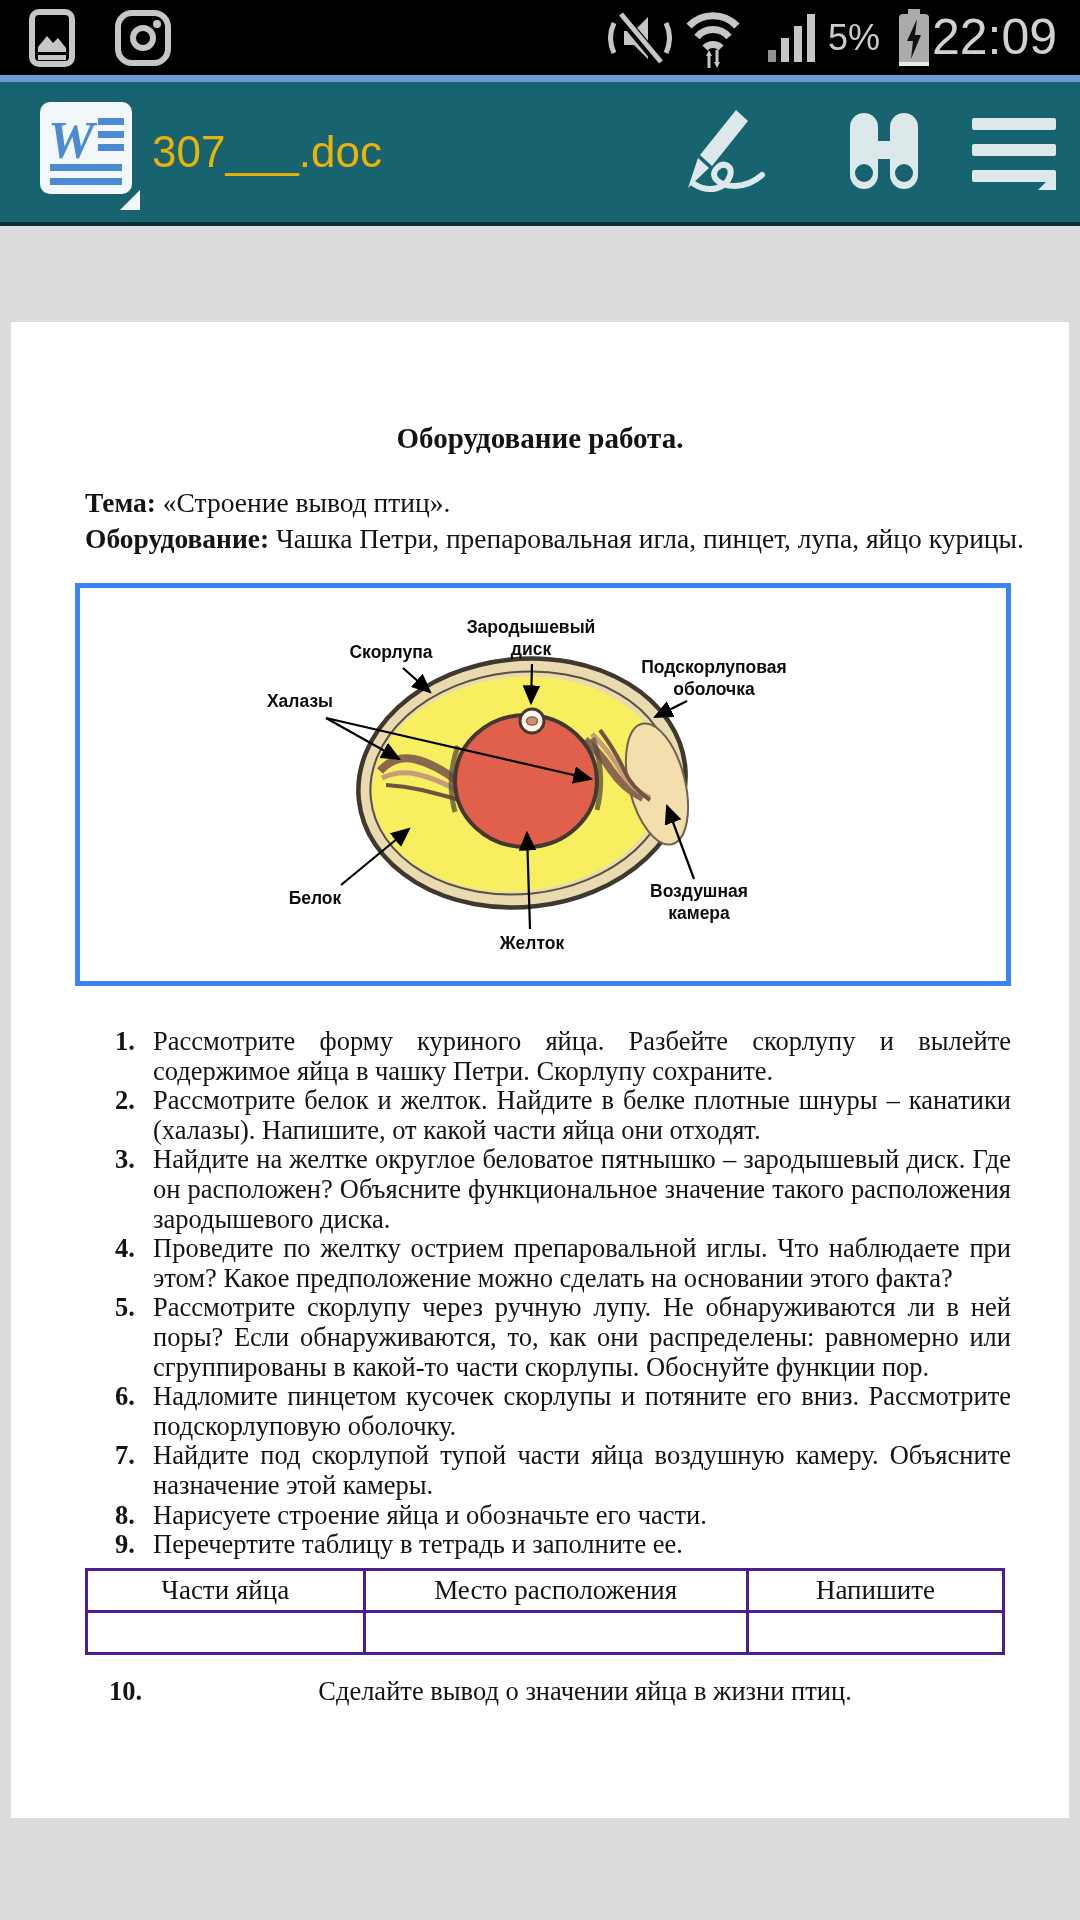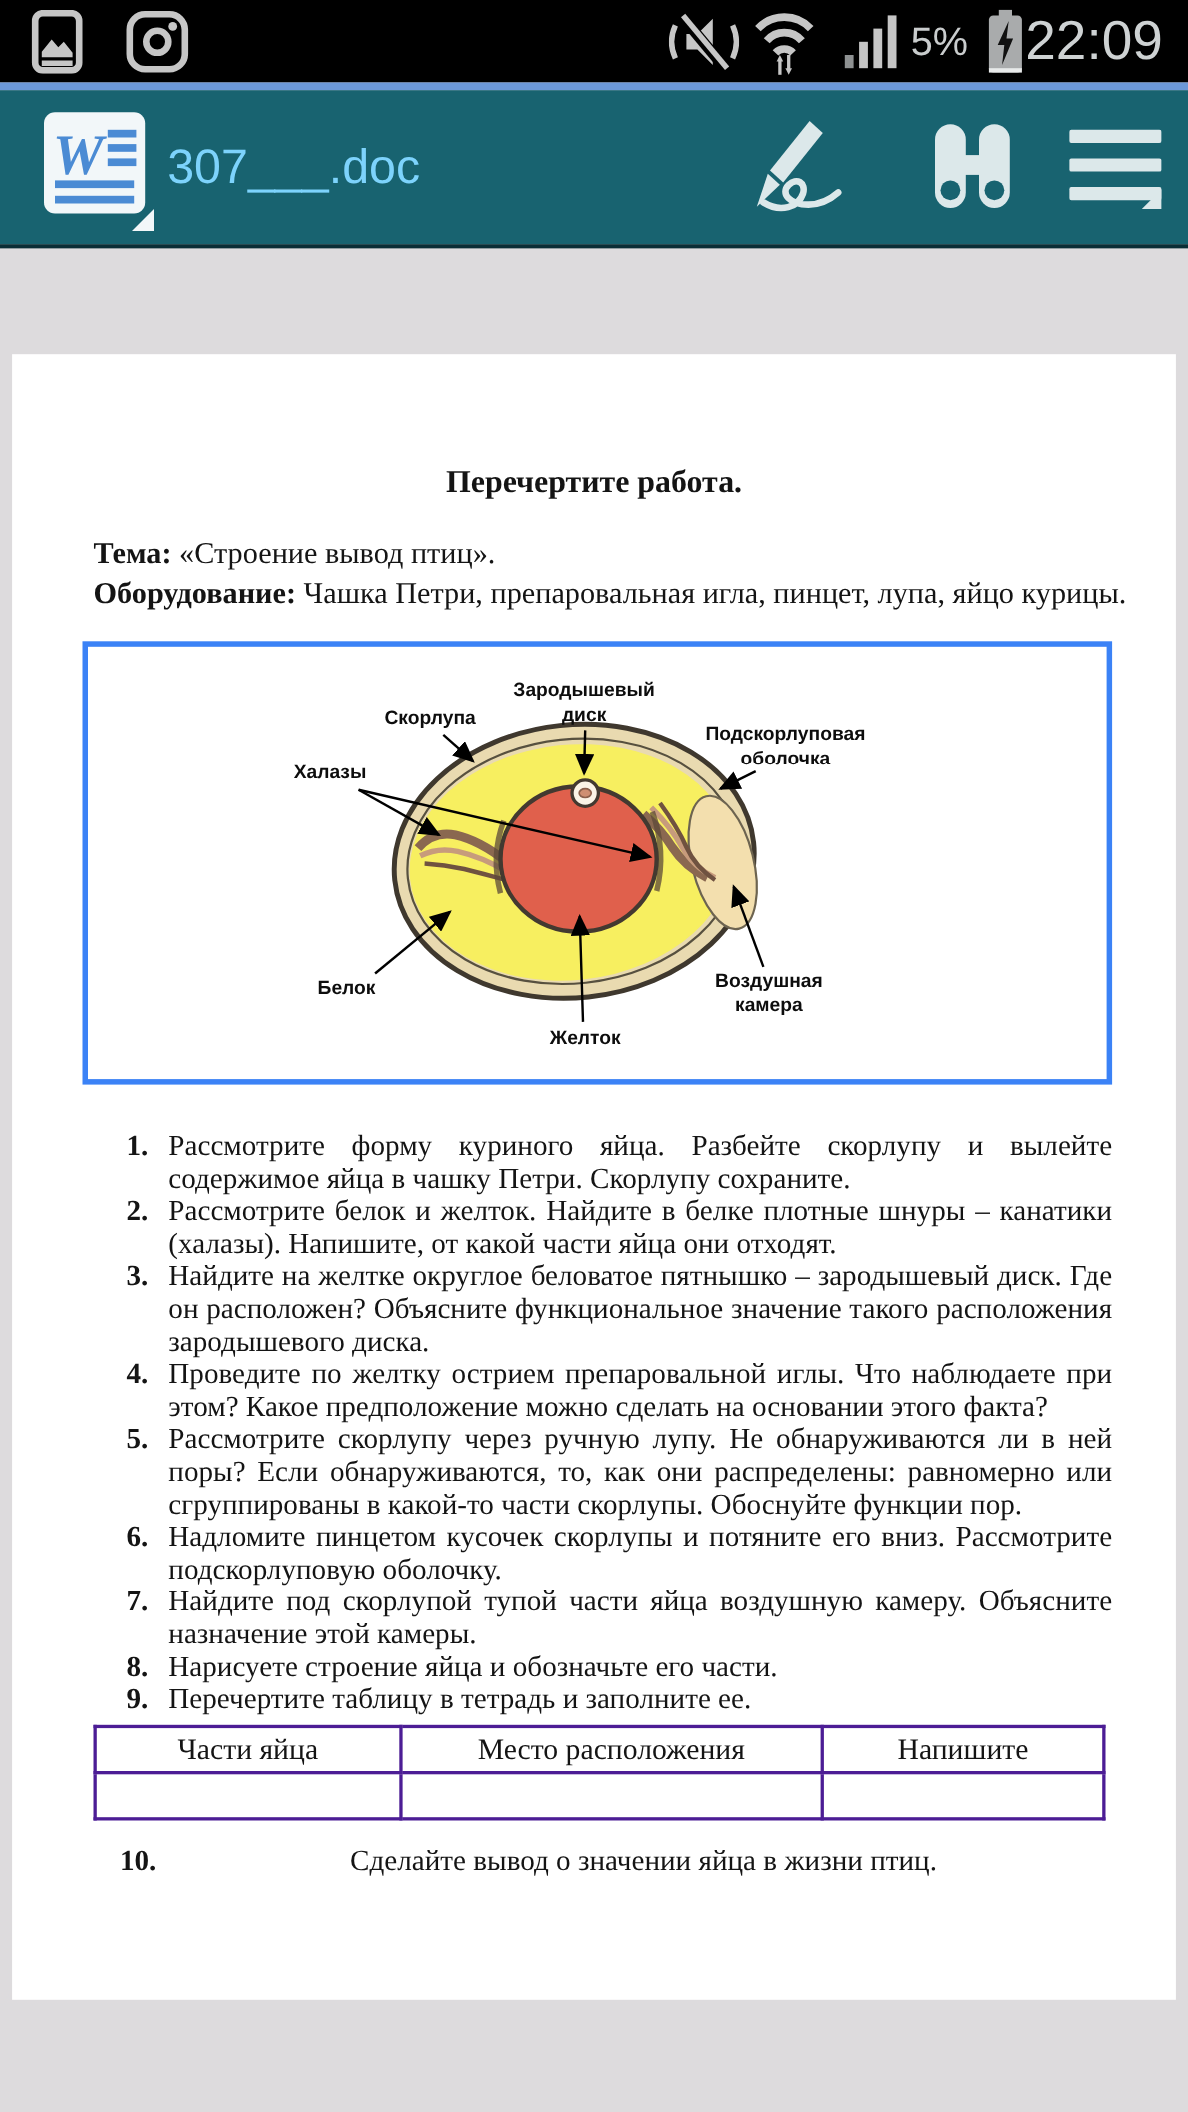--- a/index.html
+++ b/index.html
@@ -10,21 +10,21 @@
   .statusbar { position:absolute; left:0; top:0; width:1080px; height:75px; background:#000; }
   .sb-icon { position:absolute; top:0; height:75px; display:flex; align-items:center; }
   .sb-text { position:absolute; top:0; height:75px; line-height:75px;
              font-family:"Liberation Sans", sans-serif; color:#c9cccd; }
 
   
   .bluestrip { position:absolute; left:0; top:75px; width:1080px; height:7px; background:#6c98d8; }
   .toolbar { position:absolute; left:0; top:82px; width:1080px; height:140px; background:#186370; }
   .toolbar-shadow { position:absolute; left:0; top:222px; width:1080px; height:4px; background:#0a2e36; }
   .doc-name { position:absolute; left:152px; top:0; height:140px; line-height:140px;
-              font-family:"Liberation Sans", sans-serif; font-size:44px; color:#7dd3fc; }
+              font-family:"Liberation Sans", sans-serif; font-size:44px; color:#eab308; }
   .tb-btn { position:absolute; top:18px; width:104px; height:104px; display:flex;
             align-items:center; justify-content:center; }
 
   
   .content { position:absolute; left:0; top:226px; width:1080px; height:1694px; background:#dddbdd; }
   .page { position:absolute; left:11px; top:96px; width:1058px; height:1496px; background:#ffffff;
           color:#141414; }
   .doc-title { position:absolute; left:0; top:100px; width:100%; text-align:center;
                font-size:29px; font-weight:bold; }
   .meta { position:absolute; left:74px; top:163px; width:960px; font-size:27.5px; line-height:36px; }
@@ -142,21 +142,21 @@
         <rect x="0" y="56" width="84" height="12" rx="2" fill="#dce8ea"></rect>
         <polygon points="66,76 84,76 84,58" fill="#dce8ea"></polygon>
       </svg>
     </div>
   </div>
   <div class="toolbar-shadow"></div>
 
   <div class="content">
     <div class="page">
 
-      <div class="doc-title">Перечертите работа.</div>
+      <div class="doc-title">Оборудование работа.</div>
 
       <div class="meta">
         <div><b>Тема:</b> <span>«Строение вывод птиц».</span></div>
         <div><b>Оборудование:</b> <span>Чашка Петри, препаровальная игла, пинцет, лупа, яйцо курицы.</span></div>
       </div>
 
       <div class="figure">
         <svg viewBox="0 0 926 393">
           <defs>
             <marker id="ah" markerWidth="10" markerHeight="8" refX="8" refY="4" orient="auto">

